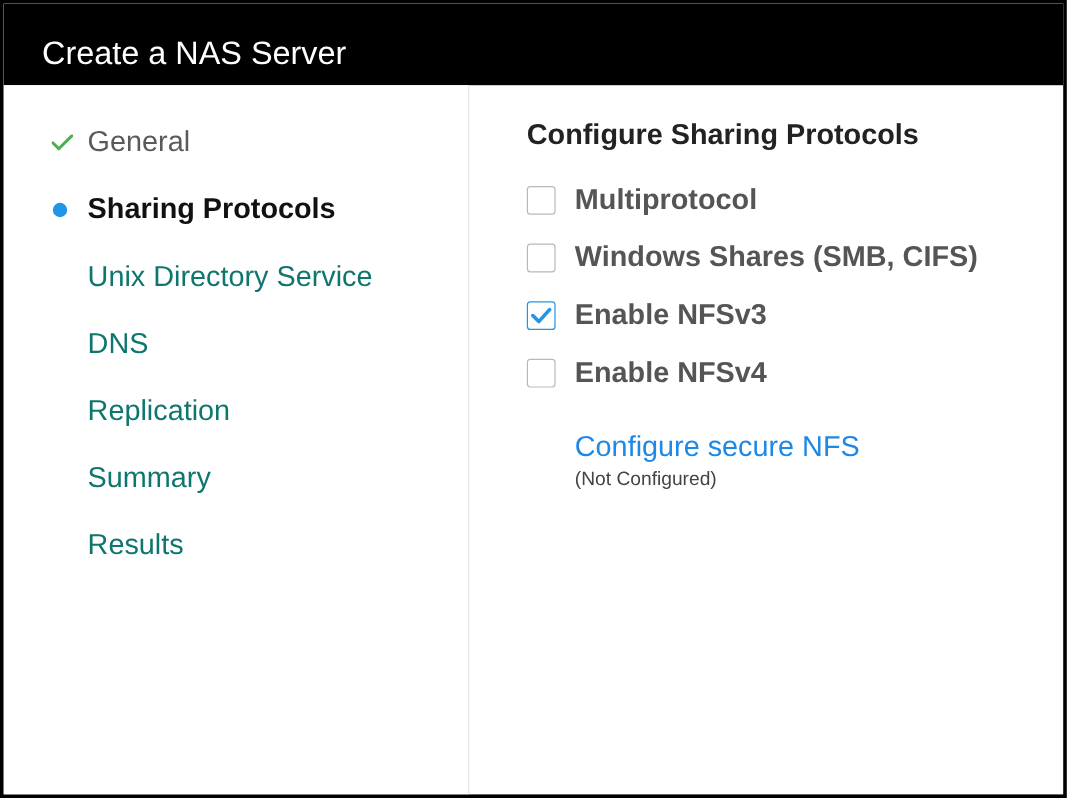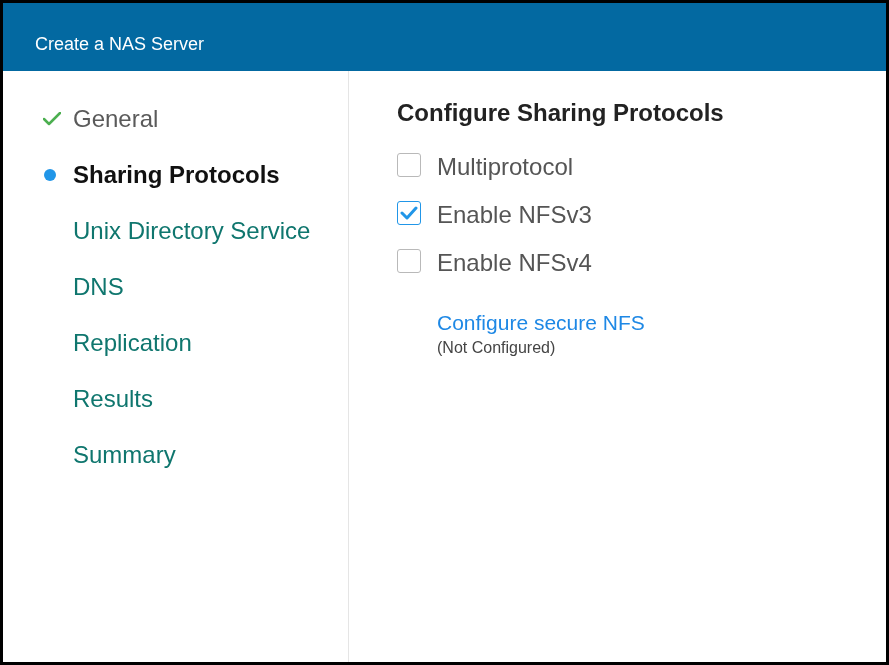--- a/index.html
+++ b/index.html
@@ -6,35 +6,35 @@
     body {
       font-family: -apple-system, BlinkMacSystemFont, "Segoe UI", Arial, sans-serif;
       background: #fff;
       width: 889px;
       height: 665px;
       border: 3px solid #000;
       position: relative;
       overflow: hidden;
     }
     .header {
-      background: #0369a1;
+      background: #000000;
       color: #fff;
-      font-size: 18px;
+      font-size: 27px;
       font-weight: 400;
       padding: 18px 32px 4px 32px;
       height: 68px;
       display: flex;
       align-items: center;
     }
     .container {
       display: flex;
       height: calc(100% - 68px);
     }
     .sidebar {
-      width: 346px;
+      width: 388px;
       padding: 34px 0 0 40px;
       background: #fff;
       border-right: 1px solid #e5e5e5;
     }
     .main {
       flex: 1;
       padding: 28px 0 0 48px;
     }
     .step {
       display: flex;
@@ -66,22 +66,24 @@
       margin-left: 1px;
     }
     .panel-heading {
       font-size: 24px;
       font-weight: 600;
       color: #222;
       margin-bottom: 26px;
     }
     .option-row {
       display: flex;
+      align-items: center;
       gap: 16px;
       margin-bottom: 20px;
+      font-weight: bold;
     }
     .chk {
       width: 24px;
       height: 24px;
       border: 1px solid #b9b9b9;
       border-radius: 3px;
       background: #fff;
       display: inline-flex;
       align-items: center;
       justify-content: center;
@@ -93,21 +95,21 @@
     .chk svg { display: block; }
     .option-label {
       font-size: 24px;
       color: #555;
     }
     .sub-block {
       margin-top: 34px;
       margin-left: 40px;
     }
     .link-text {
-      font-size: 21px;
+      font-size: 24px;
       color: #1e88e5;
       cursor: pointer;
     }
     .status-text {
       font-size: 16px;
       color: #444;
       margin-top: 4px;
     }
   </style>
 </head>
@@ -146,38 +148,42 @@
 
     <div class="step indent">
       <span>DNS</span>
     </div>
 
     <div class="step indent">
       <span>Replication</span>
     </div>
 
     <div class="step indent">
+      <span>Summary</span>
+    </div>
+
+    <div class="step indent">
       <span>Results</span>
-    </div>
-
-    <div class="step indent">
-      <span>Summary</span>
     </div>
 
   </div>
 
   <div class="main">
 
     <div class="panel-heading">Configure Sharing Protocols</div>
 
     <div class="option-row">
       <span class="chk"></span>
       <span class="option-label">Multiprotocol</span>
     </div>
 
+    <div class="option-row">
+      <span class="chk"></span>
+      <span class="option-label">Windows Shares (SMB, CIFS)</span>
+    </div>
 
     <div class="option-row">
       <span class="chk checked">
         <svg width="18" height="14" viewBox="0 0 18 14">
             <path d="M2 7 L7 12 L16 2" stroke="#2196e8" stroke-width="3" fill="none" stroke-linecap="round" stroke-linejoin="round"></path>
           </svg>
       </span>
       <span class="option-label">Enable NFSv3</span>
     </div>
 

